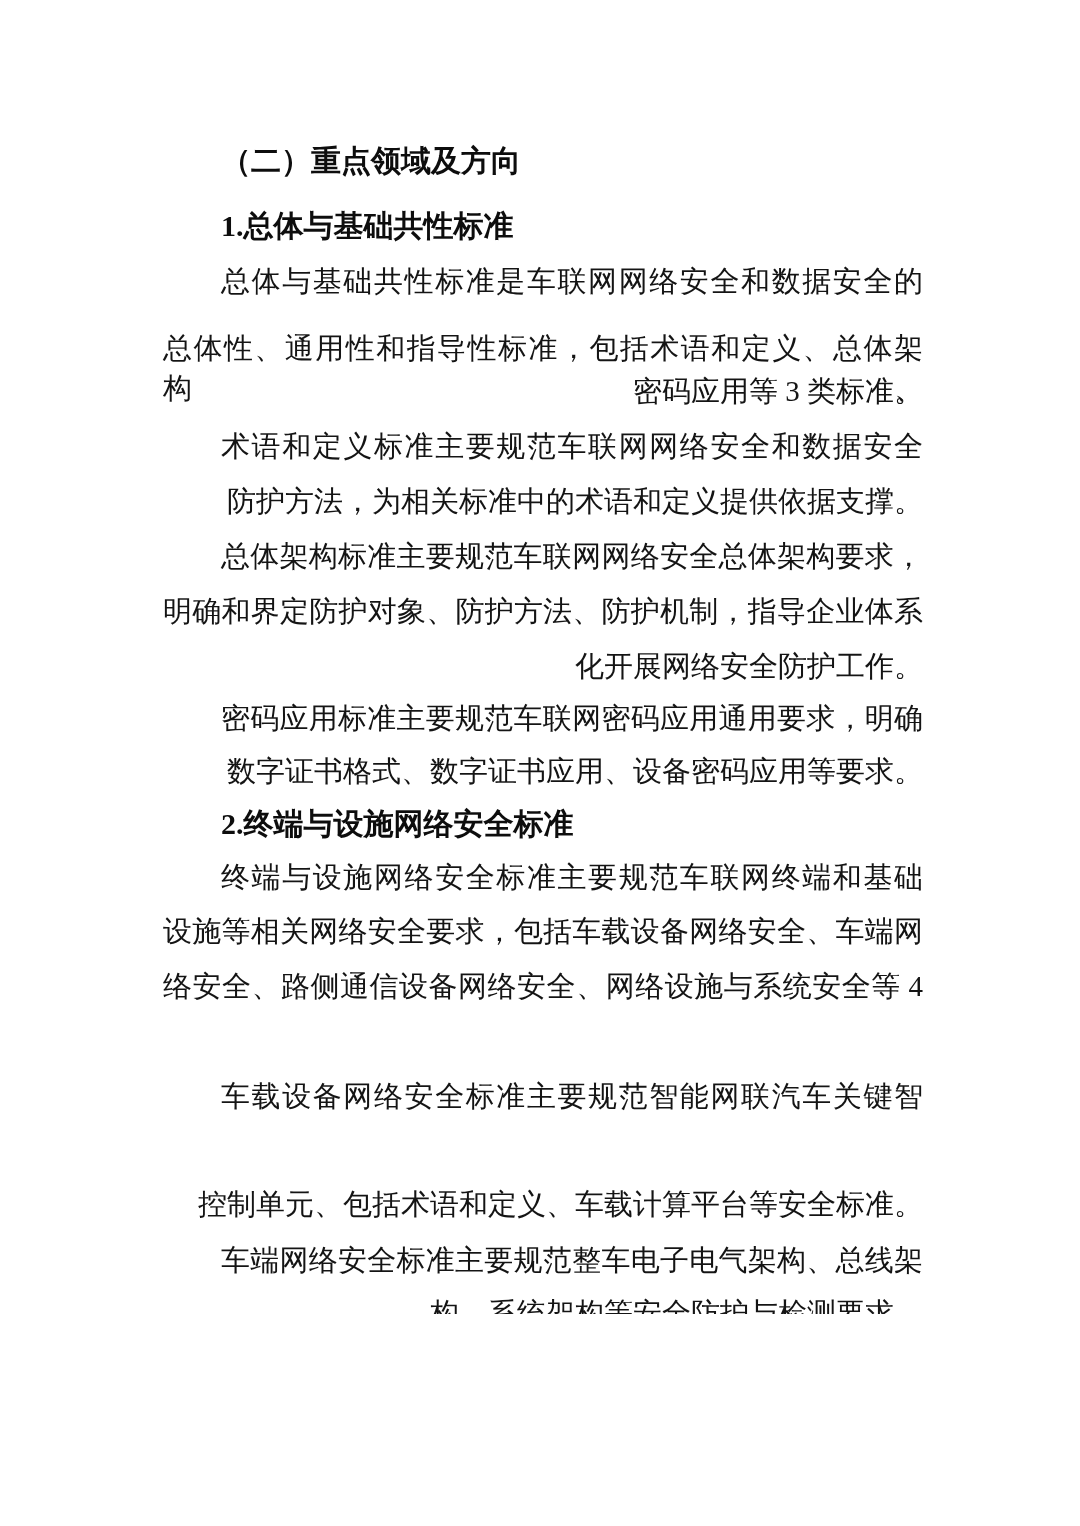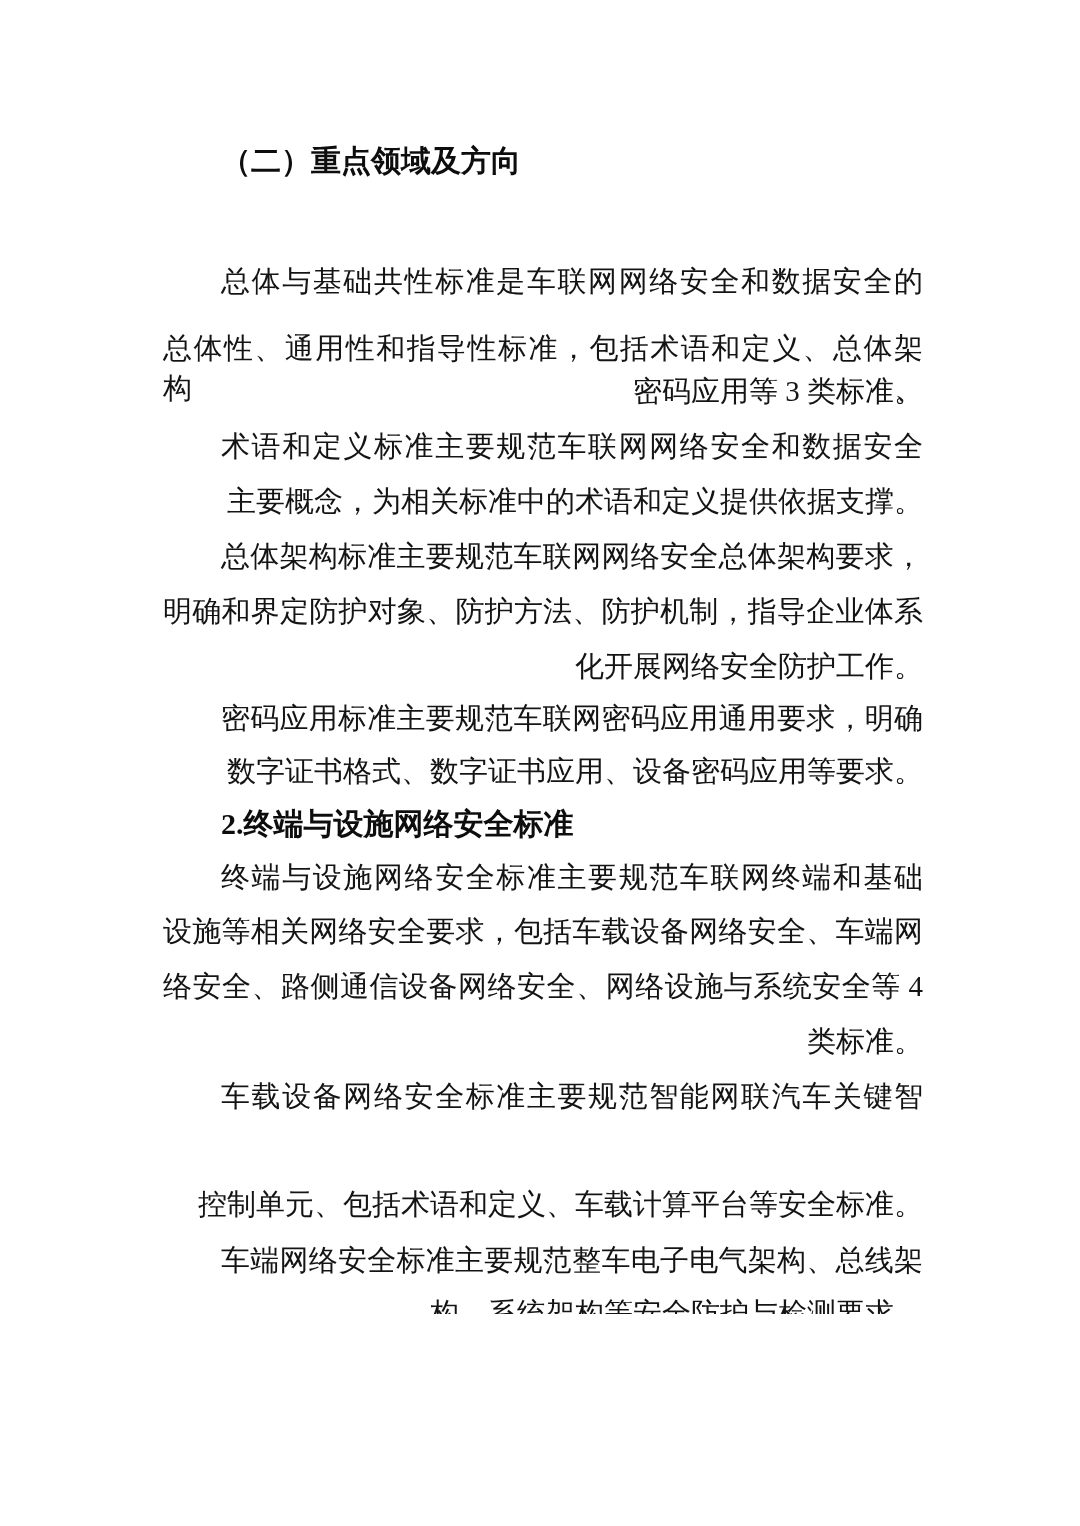--- a/index.html
+++ b/index.html
@@ -60,41 +60,41 @@
     line-height: 28px;
     color: #141414;
   }
 </style>
 </head>
 <body>
 
 <div class="page">
 
   <div class="line heading" style="top:141px">（二）重点领域及方向</div>
+  <div class="line heading" style="top:206px">1.总体与基础共性标准</div>
 
   <div class="line first" style="top:261px">总体与基础共性标准是车联网网络安全和数据安全的</div>
   <div class="line full" style="top:328px">总体性、通用性和指导性标准，包括术语和定义、总体架构、</div>
   <div class="line last" style="top:371px">密码应用等 3 类标准。</div>
 
   <div class="line first" style="top:426px">术语和定义标准主要规范车联网网络安全和数据安全</div>
-  <div class="line last" style="top:481px">主要概念，为相关标准中的术语和定义提供依据支撑。</div>
+  <div class="line last" style="top:481px">防护方法，为相关标准中的术语和定义提供依据支撑。</div>
 
   <div class="line first" style="top:536px">总体架构标准主要规范车联网网络安全总体架构要求，</div>
   <div class="line full" style="top:591px">明确和界定防护对象、防护方法、防护机制，指导企业体系</div>
   <div class="line last" style="top:646px">化开展网络安全防护工作。</div>
 
   <div class="line first" style="top:698px">密码应用标准主要规范车联网密码应用通用要求，明确</div>
   <div class="line last" style="top:751px">数字证书格式、数字证书应用、设备密码应用等要求。</div>
 
   <div class="line heading" style="top:804px">2.终端与设施网络安全标准</div>
 
   <div class="line first" style="top:857px">终端与设施网络安全标准主要规范车联网终端和基础</div>
   <div class="line full" style="top:911px">设施等相关网络安全要求，包括车载设备网络安全、车端网</div>
   <div class="line full" style="top:966px">络安全、路侧通信设备网络安全、网络设施与系统安全等 4</div>
-  <div class="line last" style="top:1021px">类标准。</div>
 
   <div class="line first" style="top:1076px">车载设备网络安全标准主要规范智能网联汽车关键智</div>
   <div class="line last" style="top:1184px">控制单元、包括术语和定义、车载计算平台等安全标准。</div>
 
   <div class="line first" style="top:1240px">车端网络安全标准主要规范整车电子电气架构、总线架</div>
   <div class="line last" style="top:1293px">构、系统架构等安全防护与检测要求。</div>
 
 
   <div class="pagenum" style="top:1412px">5</div>
 

